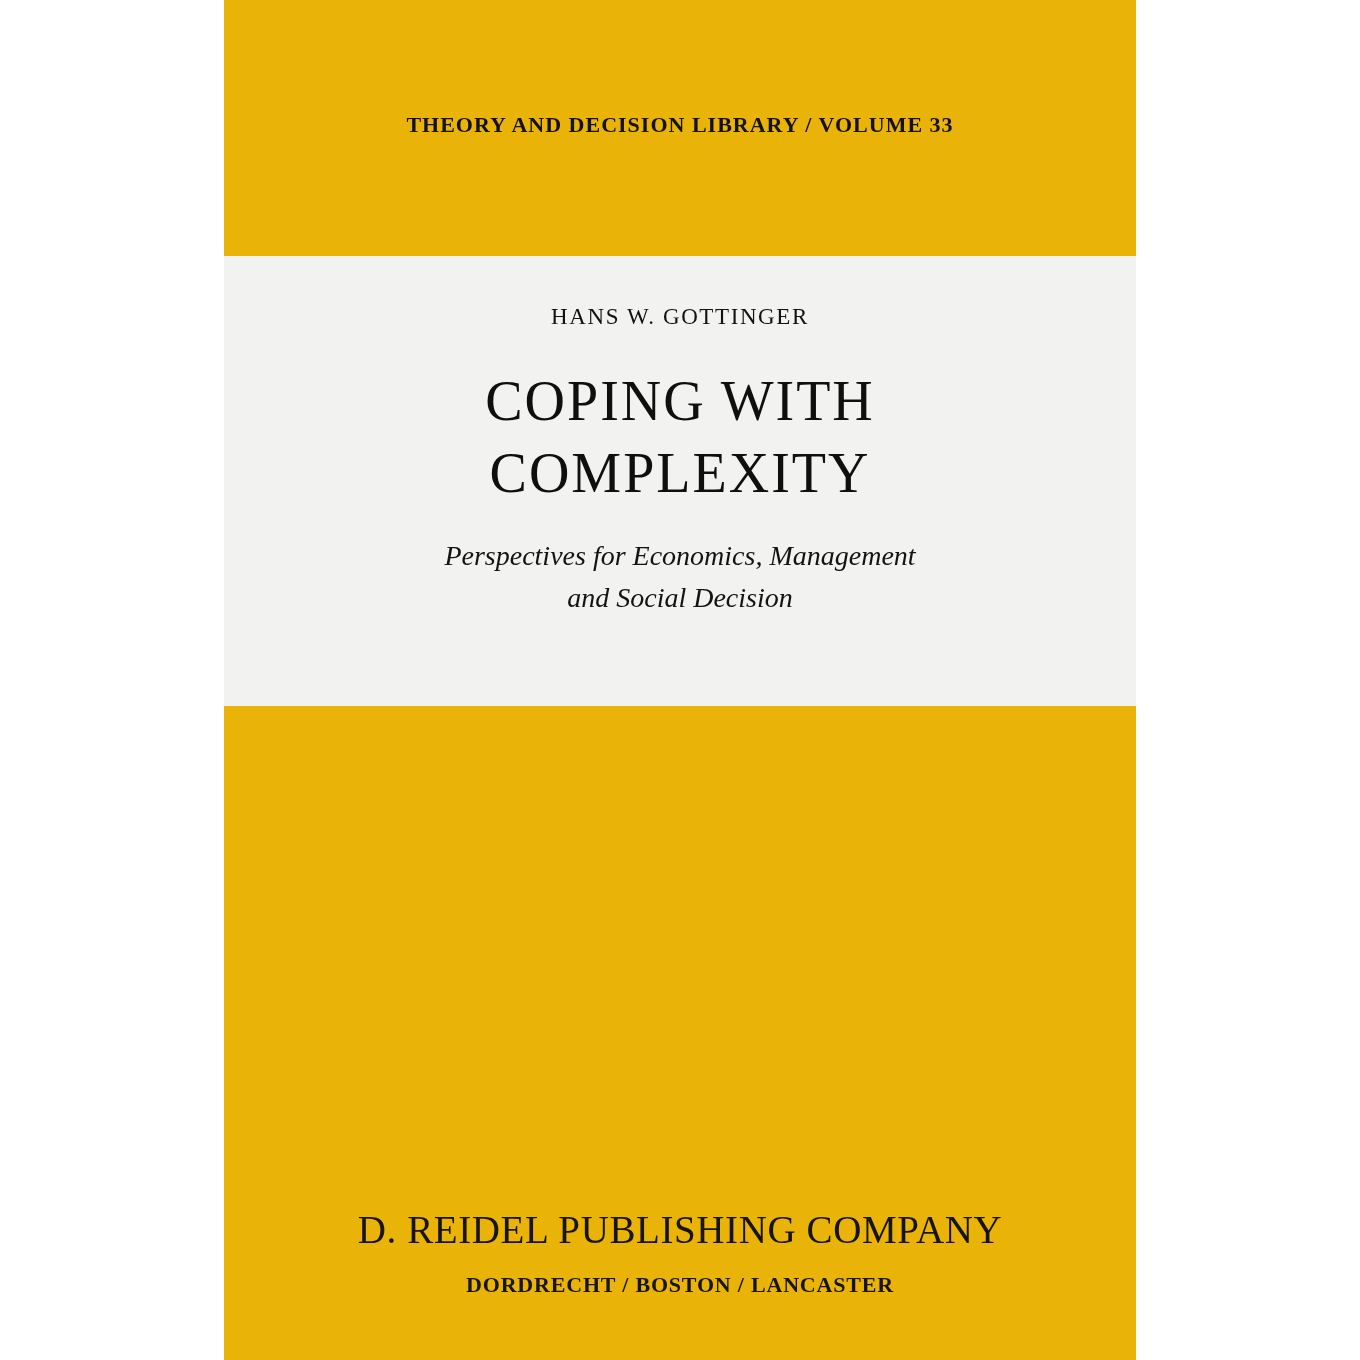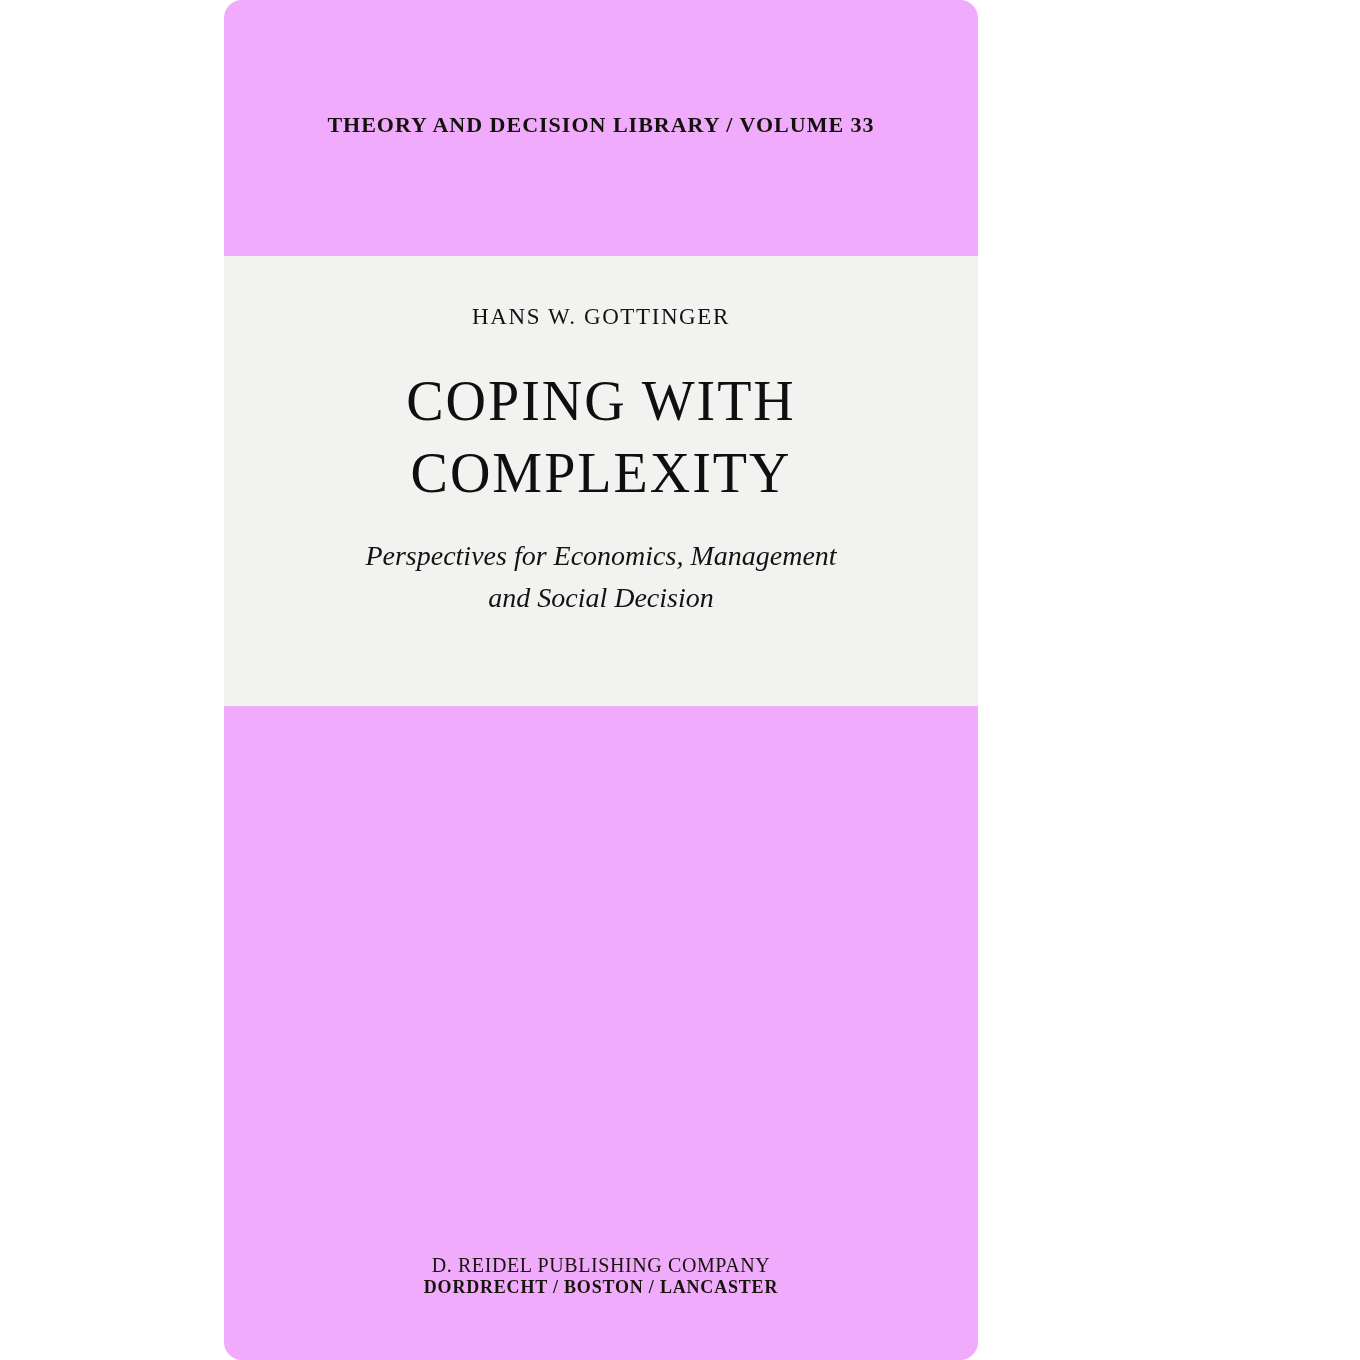--- a/index.html
+++ b/index.html
@@ -10,25 +10,24 @@
   body {
     width: 1360px;
     height: 1360px;
     font-family: "Liberation Serif", serif;
     overflow: hidden;
   }
   #cover {
     position: absolute;
     left: 224px;
     top: 0;
-    width: 754px;
+    width: 912px;
     height: 1360px;
-    background: #f0abfc;
+    background: #eab308;
     box-sizing: border-box;
-    border-radius: 18px;
   }
   .series-band {
     position: absolute;
     left: 0;
     top: 0;
     width: 100%;
     height: 256px;
     display: flex;
     align-items: flex-start;
     justify-content: center;
@@ -85,30 +84,30 @@
   }
   .publisher-block {
     position: absolute;
     left: 0;
     bottom: 62px;
     width: 100%;
     text-align: center;
   }
   .publisher-name {
     font-family: "Liberation Serif", serif;
-    font-size: 20px;
+    font-size: 39px;
     letter-spacing: 0.6px;
     color: #17140c;
     text-transform: uppercase;
   }
   .publisher-cities {
-    margin-top: 0;
+    margin-top: 20px;
     font-family: "Liberation Serif", serif;
     font-weight: bold;
-    font-size: 18px;
+    font-size: 22px;
     letter-spacing: 0.8px;
     color: #17140c;
     text-transform: uppercase;
   }
 </style>
 </head>
 <body>
 
 <div id="cover">
 

